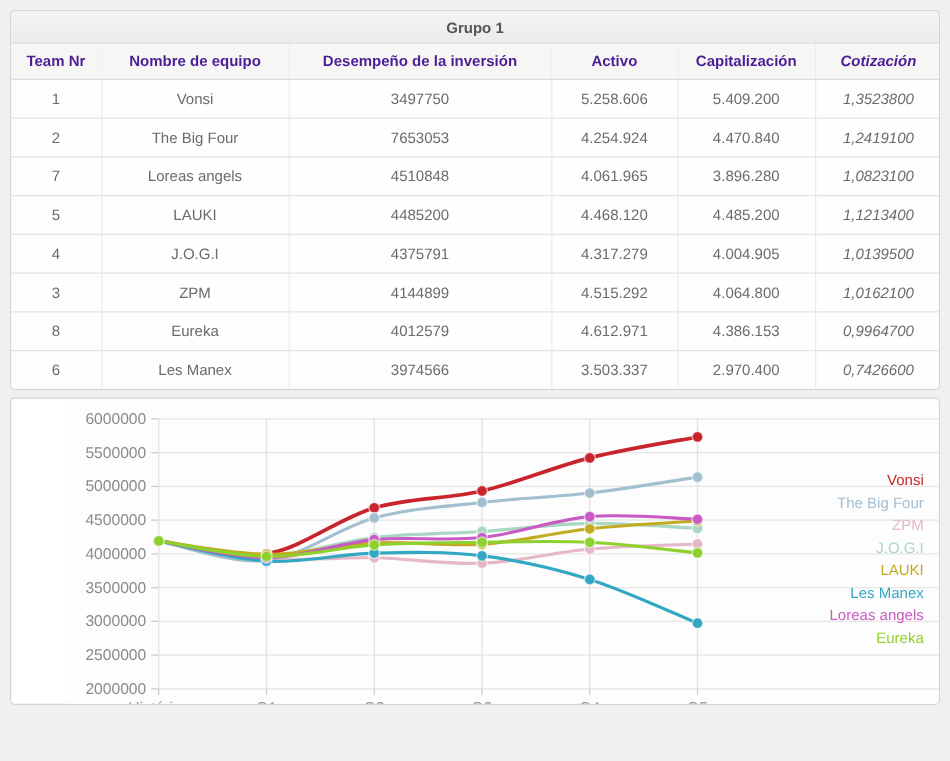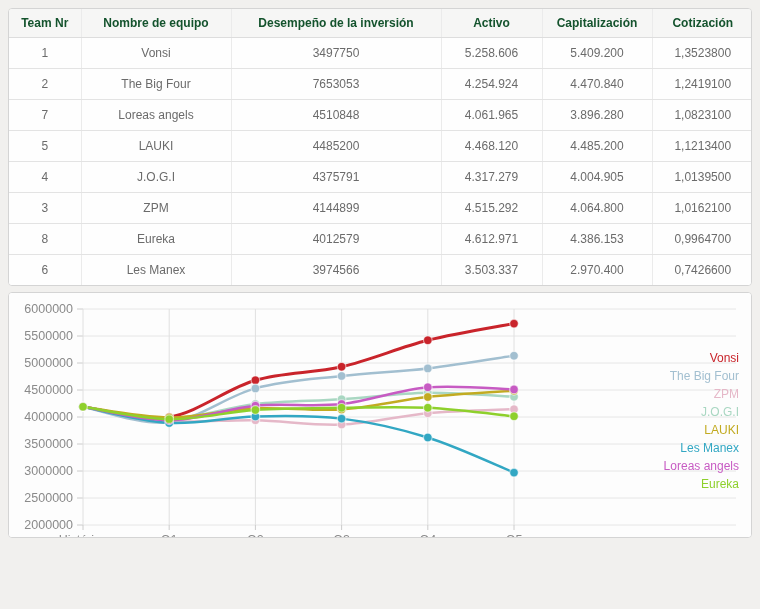--- a/index.html
+++ b/index.html
@@ -33,56 +33,57 @@
   
   table { width: 100%; border-collapse: collapse; table-layout: fixed; }
   th, td {
     text-align: center;
     font-size: 12px;
     border-right: 1px solid #ebebeb;
     border-bottom: 1px solid #e3e3e3;
     overflow: hidden;
     white-space: nowrap;
   }
-  th:last-child, td:last-child { border-right: none; }
+  th:last-child, td:last-child { border-right: none; font-style: italic; }
   thead th {
     background: #f6f6f5;
-    color: #14532d;
+    color: #4c1d95;
     font-weight: bold;
     padding: 7px 4px;
     border-bottom: 1px solid #dddddd;
   }
   tbody td { color: #6b6b6b; padding: 8px 4px; background: #fefefe; }
   tbody tr:last-child td { border-bottom: none; }
   col.c-nr   { width: 72px; }
   col.c-name { width: 150px; }
   col.c-perf { width: 210px; }
   col.c-act  { width: 101px; }
   col.c-cap  { width: 110px; }
   col.c-cot  { width: 101px; }
   
   .chart-panel { margin-top: 6px; }
-  .chart-body { position: relative; height: 244px; background: #fdfdfd; }
+  .chart-body { position: relative; height: 244px; background: #fdfdfd; margin-left: 44px; }
   .chart-body svg { display: block; }
   .legend {
     position: absolute;
     right: 12px;
     top: 56px;
     text-align: right;
     font-size: 12px;
     line-height: 18px;
   }
   .legend div { white-space: nowrap; }
   
   .chart-icon { width: 15px; height: 14px; display: inline-block; }
 </style>
 </head>
 <body>
 
 <div class="panel">
+  <div class="panel-title">Grupo 1</div>
   <table>
     <colgroup>
       <col class="c-nr">
         <col class="c-name">
         <col class="c-perf">
       <col class="c-act">
         <col class="c-cap">
         <col class="c-cot">
     </colgroup>
     <thead>

